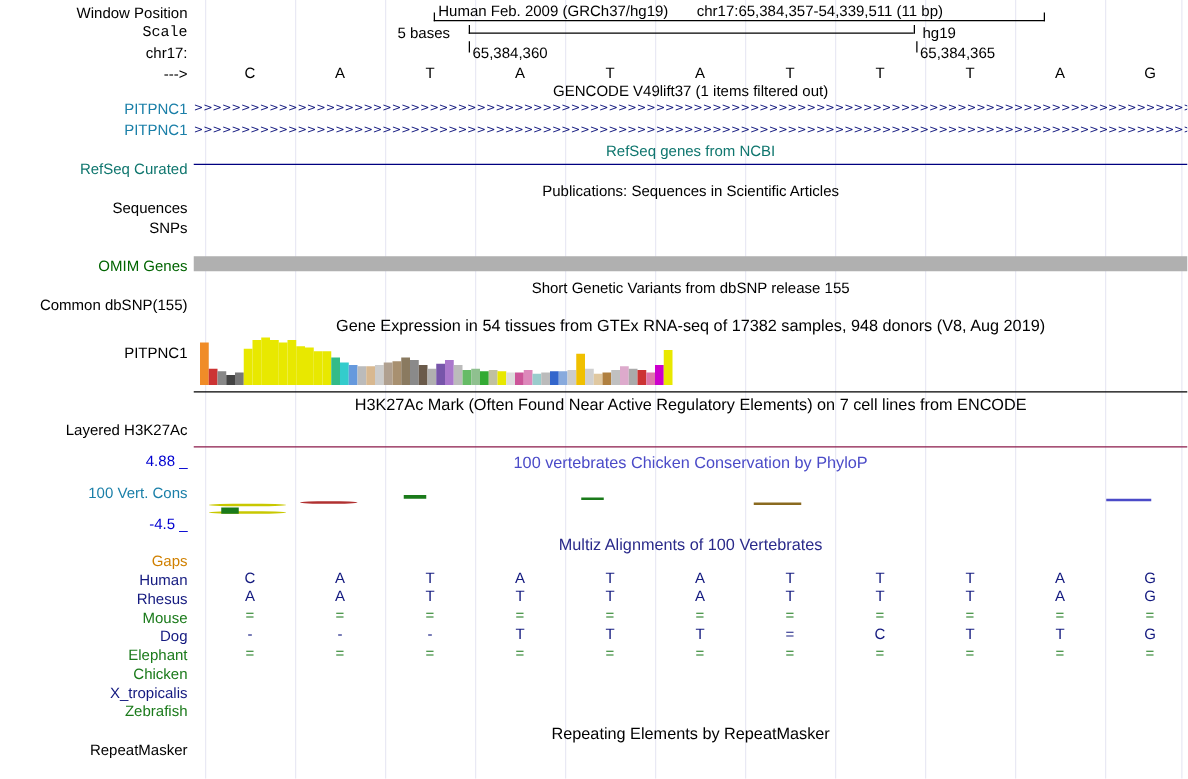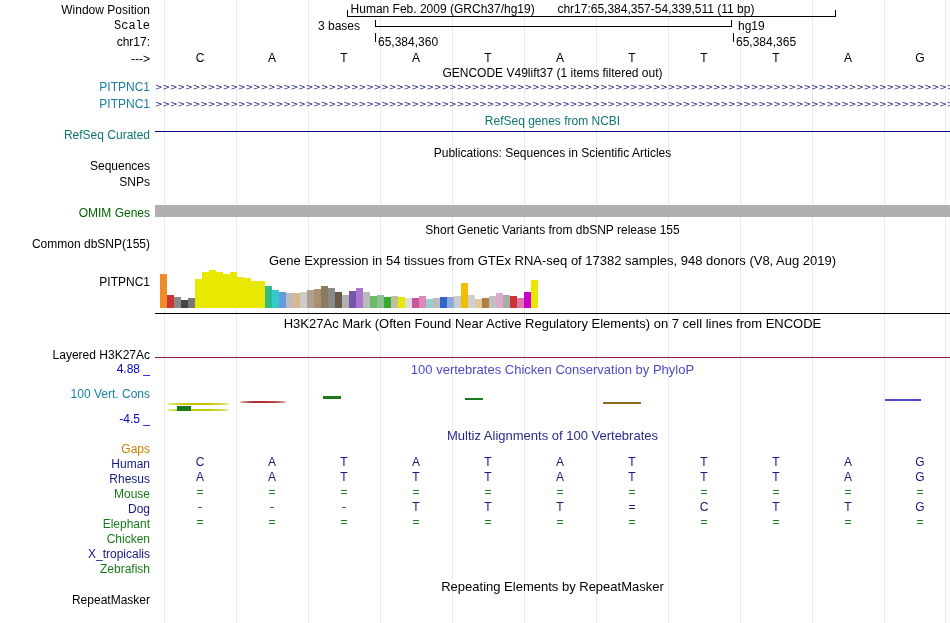--- a/index.html
+++ b/index.html
@@ -82,21 +82,21 @@
 
     <div class="lbl" style="top:160px;right:4px;">Sequences</div>
     <div class="lbl" style="top:176px;right:4px;">SNPs</div>
 
     <div class="lbl dkgreen" style="top:207px;right:4px;">OMIM Genes</div>
 
     <div class="lbl" style="top:238px;right:4px;">Common dbSNP(155)</div>
 
     <div class="lbl" style="top:276px;right:4px;">PITPNC1</div>
 
-    <div class="lbl" style="top:349px;right:4px;text-align:right;">Layered H3K27Ac</div>
+    <div class="lbl" style="top:338px;right:4px;text-align:right;">Layered H3K27Ac</div>
 
     <div class="lbl blue" style="top:363px;right:4px;">4.88 _</div>
     <div class="lbl teal" style="top:388px;right:4px;">100 Vert. Cons</div>
     <div class="lbl blue" style="top:413px;right:4px;">-4.5 _</div>
 
     <div class="lbl orange" style="top:443px;right:4px;">Gaps</div>
 
     <div class="lbl dkblue" style="top:458px;right:4px;">Human</div>
     <div class="lbl dkblue" style="top:473px;right:4px;">Rhesus</div>
     <div class="lbl green" style="top:488px;right:4px;">Mouse</div>
@@ -127,21 +127,21 @@
     <div class="centered" style="top:2px;">
       <span>Human Feb. 2009 (GRCh37/hg19)</span>
       <span style="display:inline-block;width:16px;"></span>
       <span>chr17:65,384,357-54,339,511 (11 bp)</span>
     </div>
 
     <div class="tickbar" style="left:192px;top:16px;width:489px;"></div>
     <div class="tickv" style="left:192px;top:10px;height:7px;"></div>
     <div class="tickv" style="left:680px;top:10px;height:7px;"></div>
 
-    <div style="position:absolute;left:163px;top:19px;font-size:12px;">3 bases</div>
+    <div style="position:absolute;left:163px;top:19px;font-size:12px;">5 bases</div>
     <div style="position:absolute;left:583px;top:19px;font-size:12px;">hg19</div>
     <div class="tickbar" style="left:220px;top:26px;width:356px;"></div>
     <div class="tickv" style="left:220px;top:20px;height:7px;"></div>
     <div class="tickv" style="left:576px;top:20px;height:7px;"></div>
 
     <div class="tickv" style="left:220px;top:33px;height:9px;"></div>
     <div style="position:absolute;left:223px;top:35px;font-size:12px;">65,384,360</div>
     <div class="tickv" style="left:578px;top:33px;height:9px;"></div>
     <div style="position:absolute;left:581px;top:35px;font-size:12px;">65,384,365</div>
 

